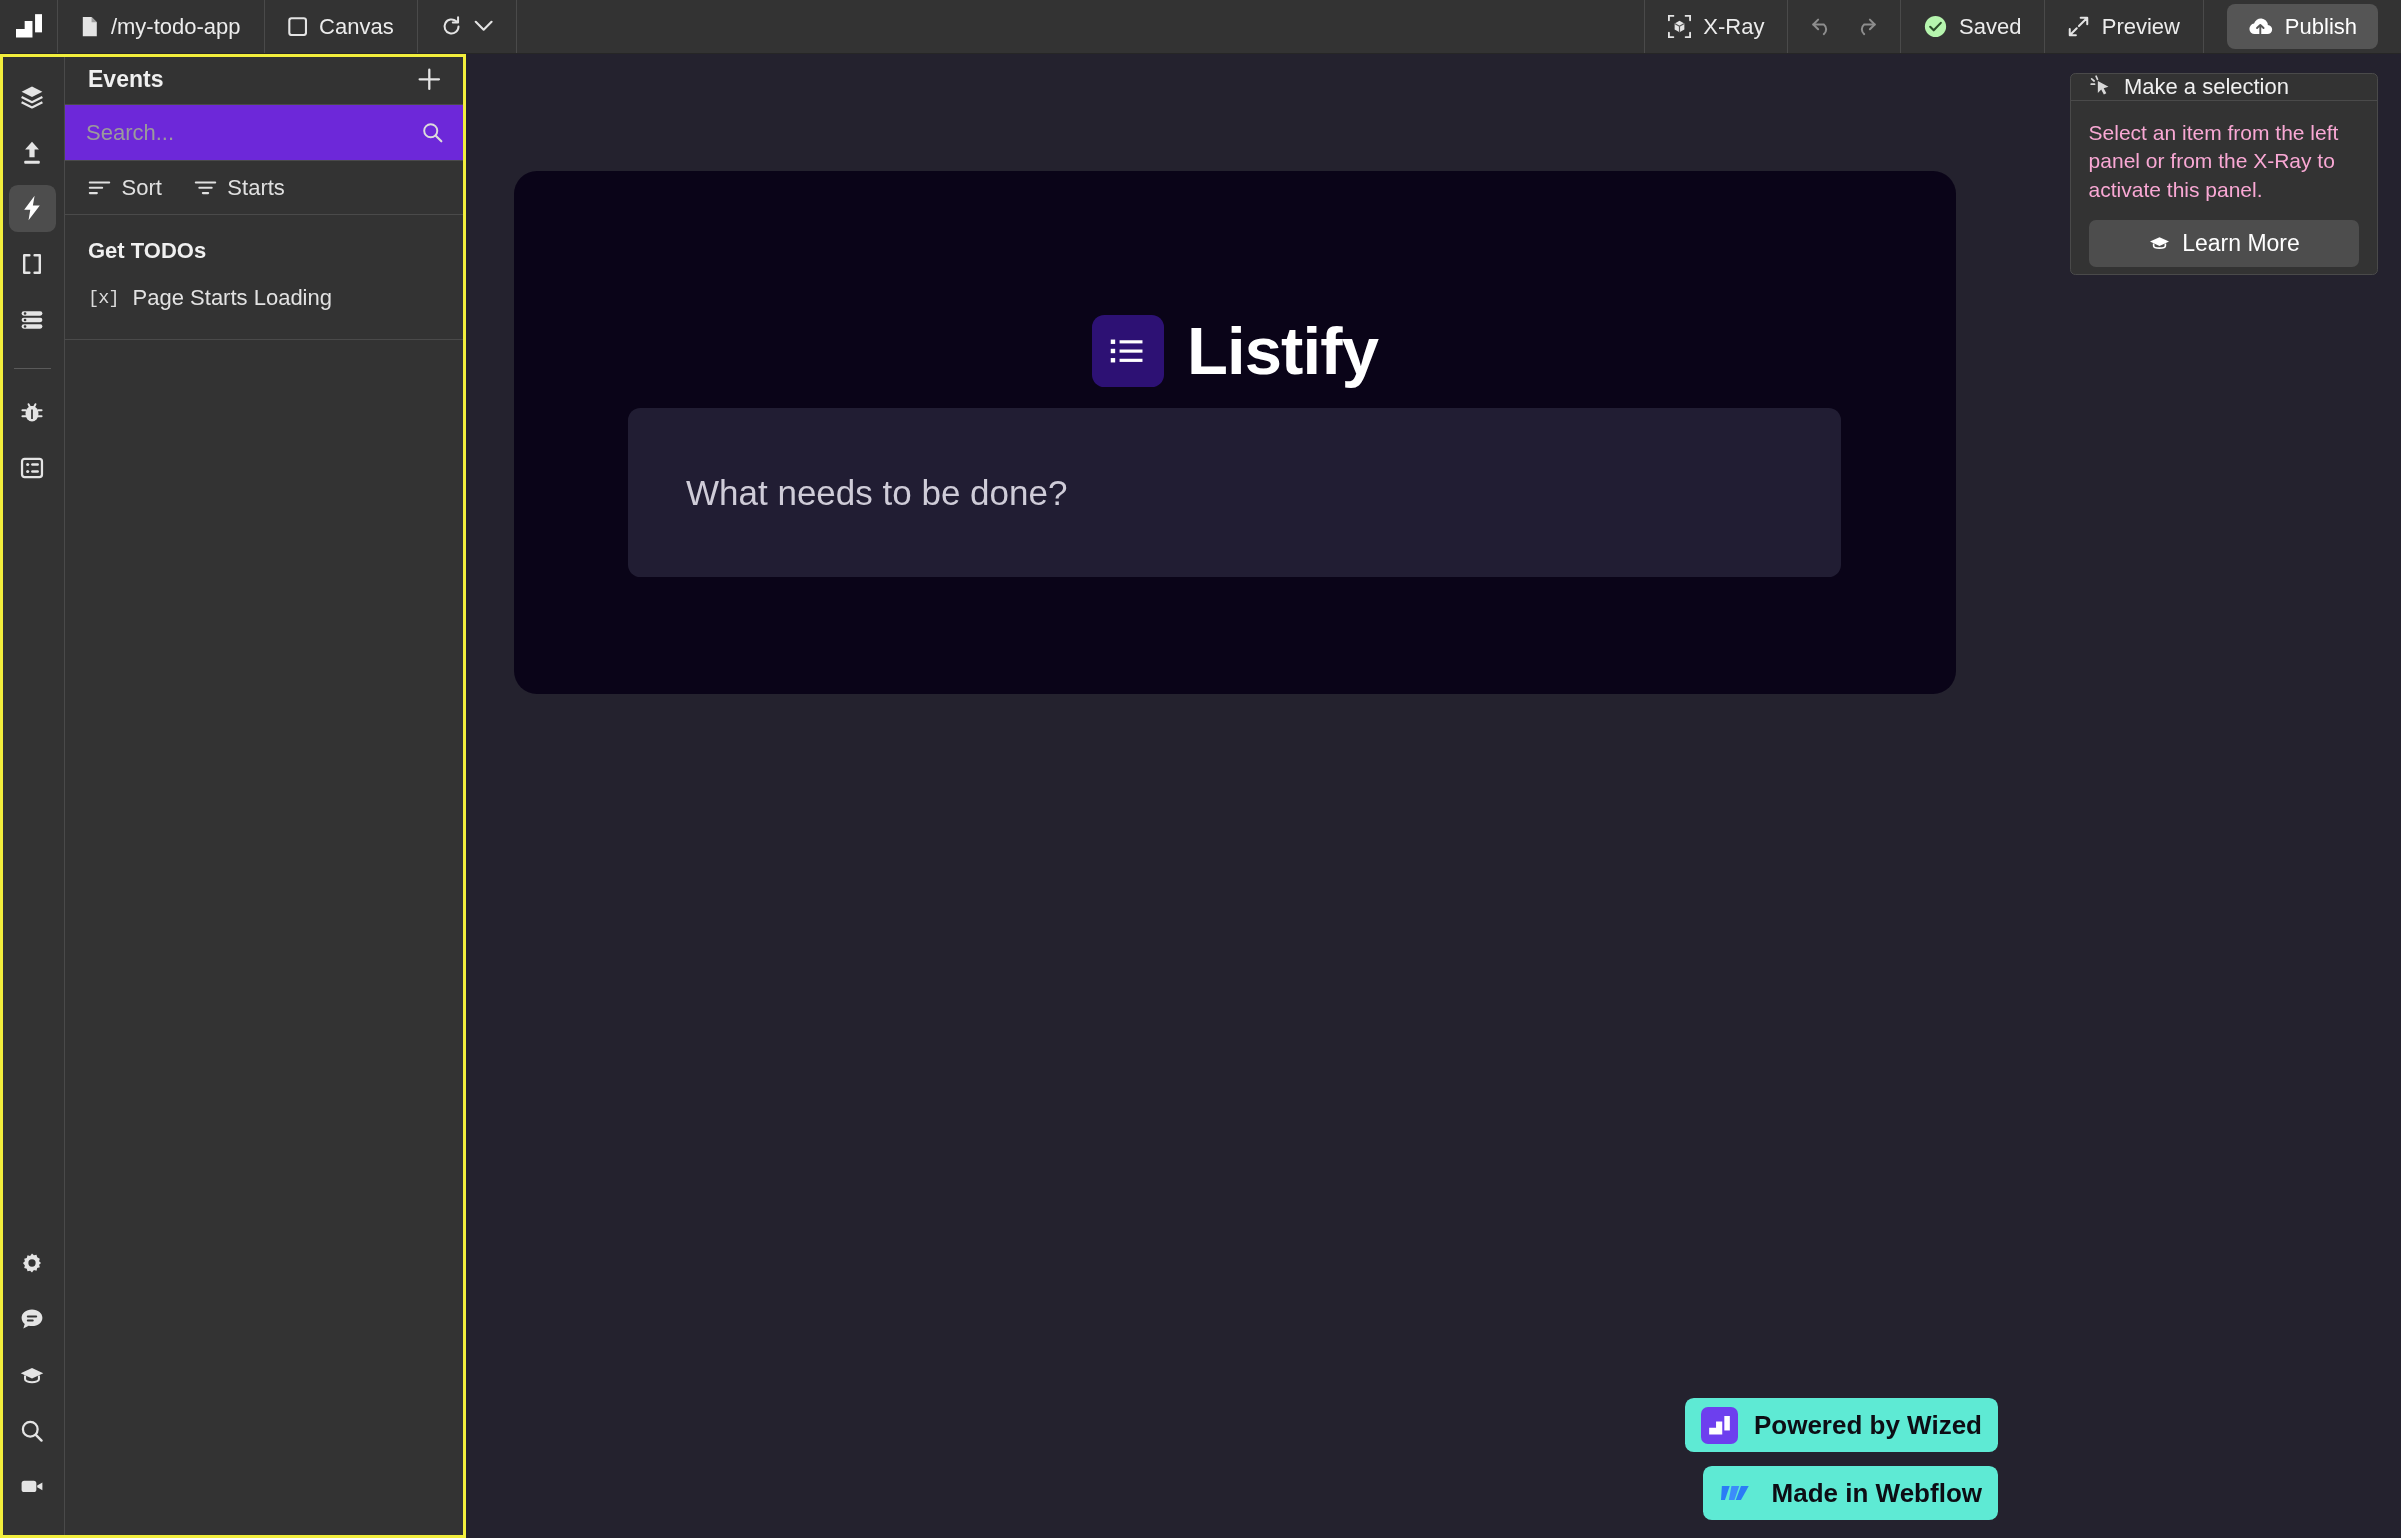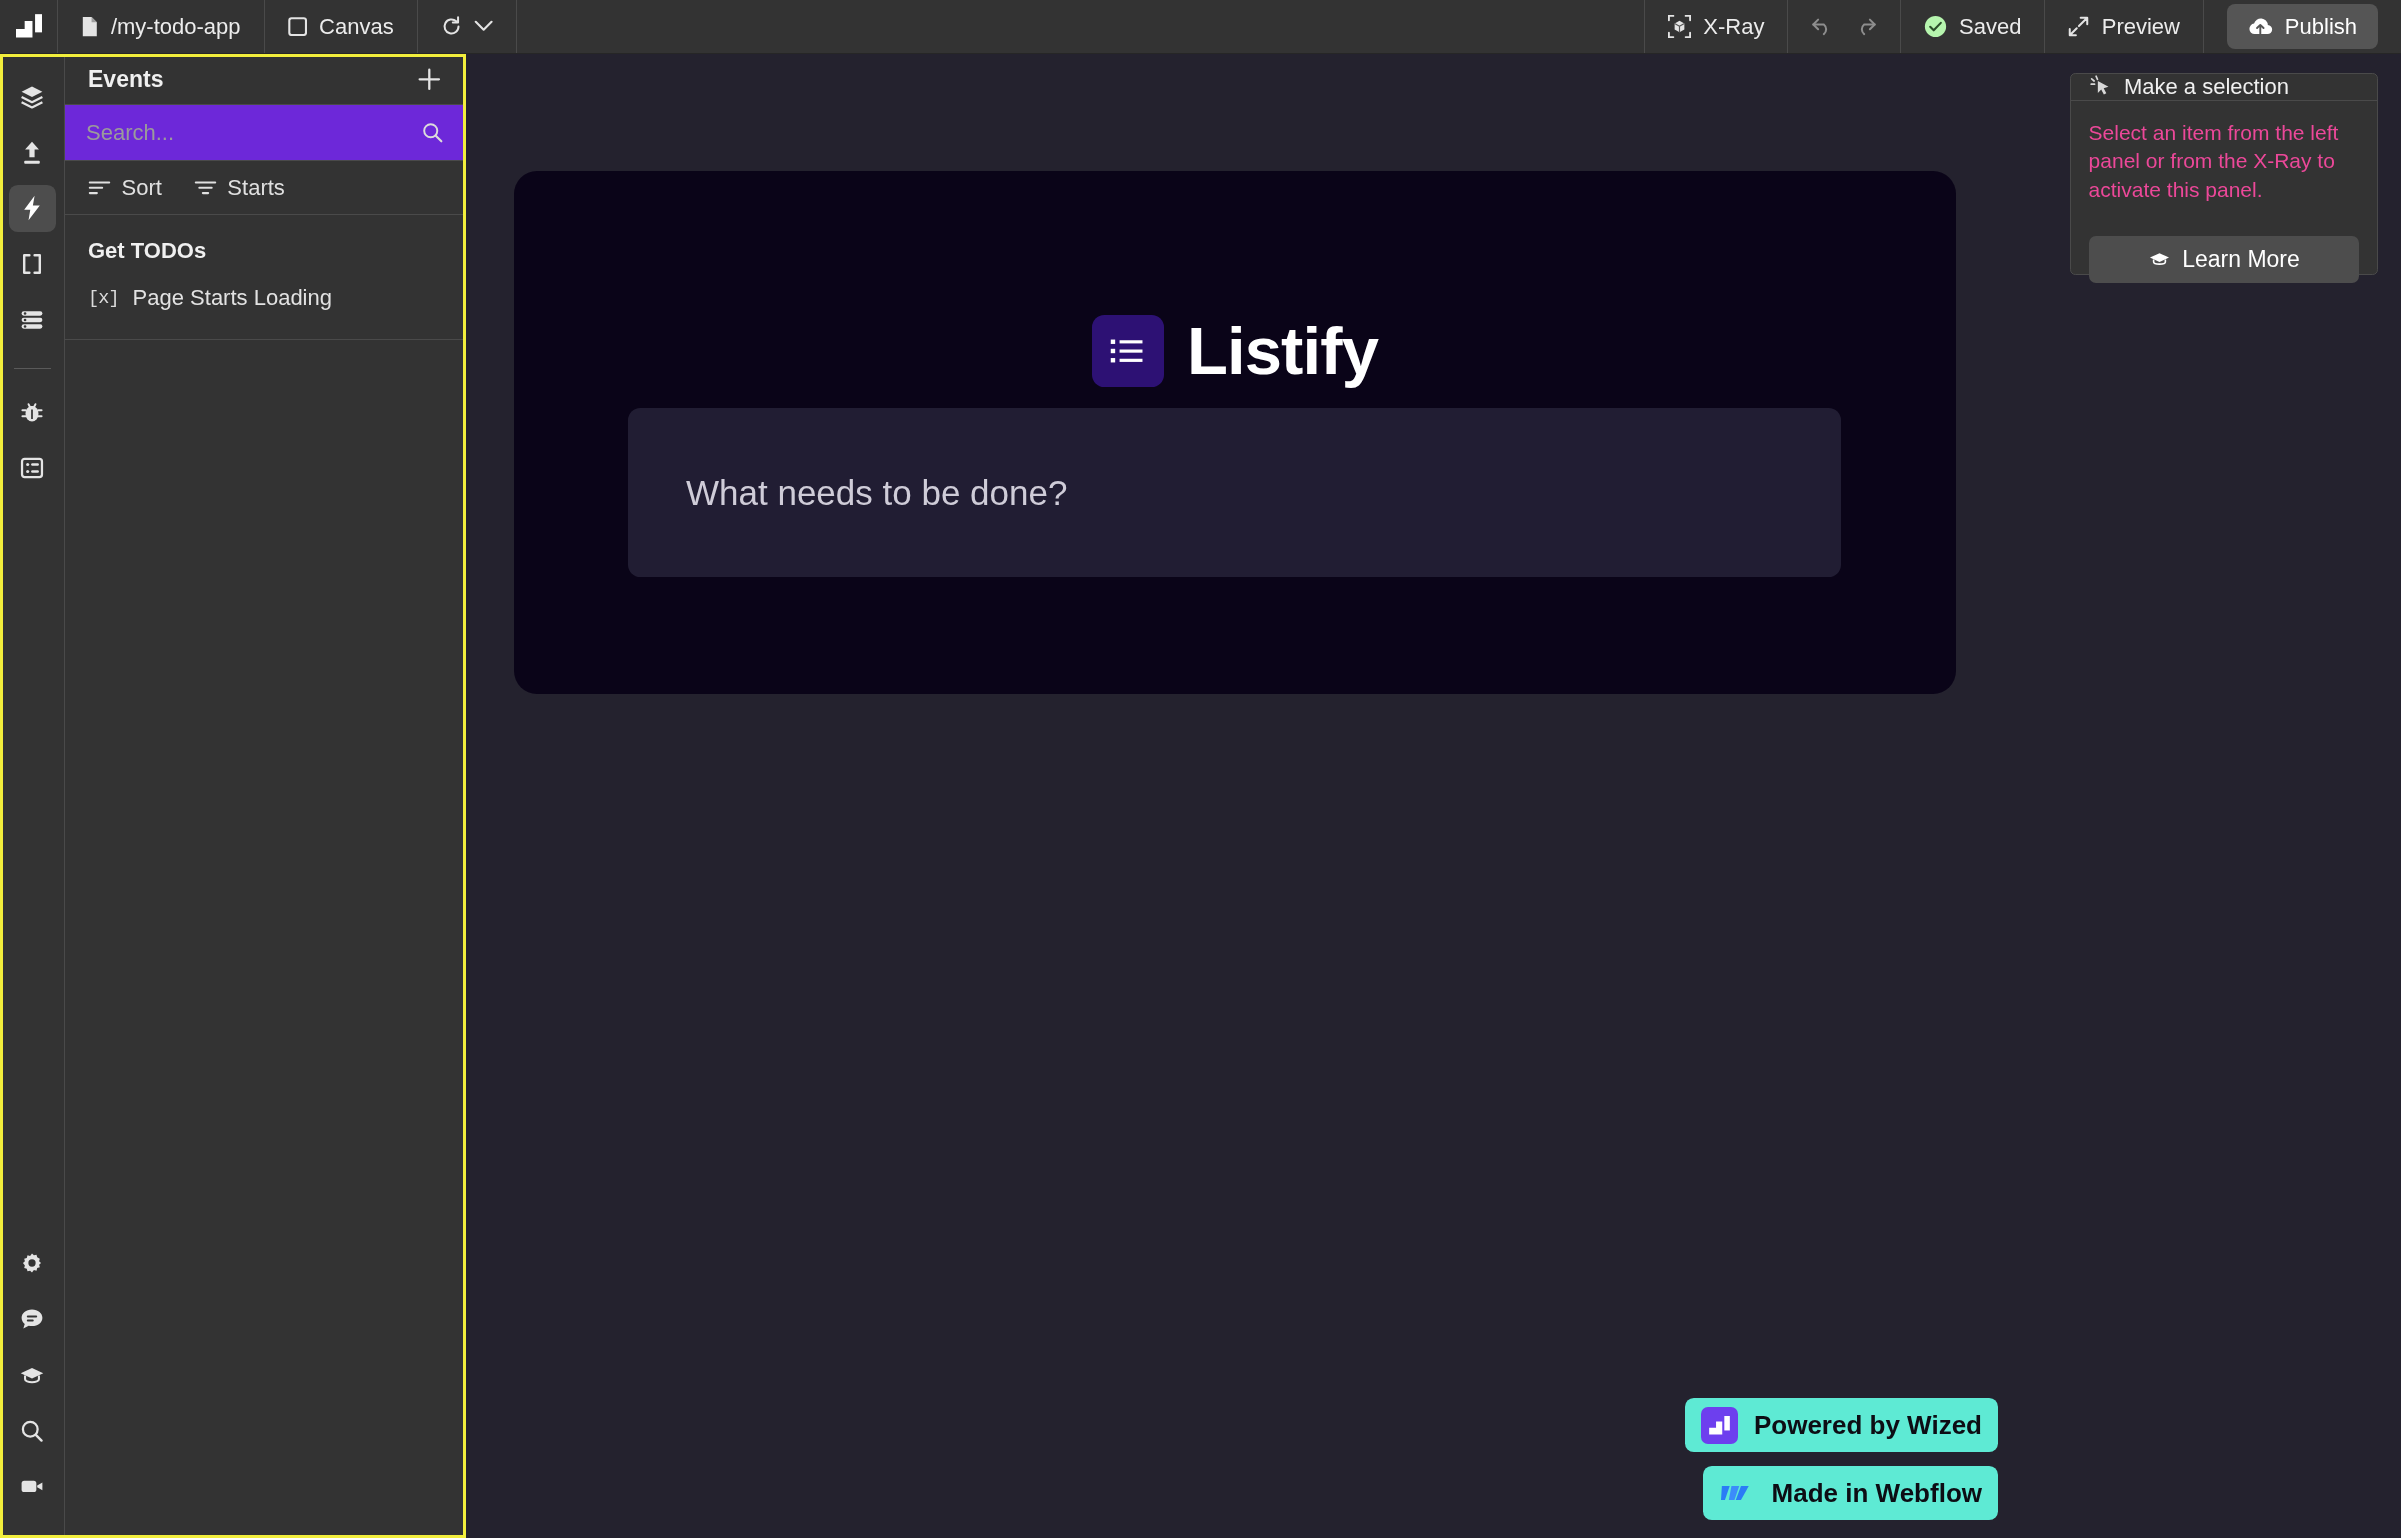--- a/index.html
+++ b/index.html
@@ -147,23 +147,23 @@
     width: 308px; height: 202px; background: #333333;
     border: 0.9px solid #4a4a4a; border-radius: 5.3px;
     display: flex; flex-direction: column; align-self: flex-start;
   }
   .rp-head {
     height: 54px; display: flex; gap: 12.3px;
     padding: 0 17.6px; border-bottom: 0.9px solid #4a4a4a;
     color: #f0f0f0; font-size: 22px;
   }
   .rp-body { padding: 17.6px; }
-  .rp-text { color: #ec4899; font-size: 21px; line-height: 1.35; }
+  .rp-text { color: #f9a8d4; font-size: 21px; line-height: 1.35; }
   .rp-btn {
-    margin-top: 32px; height: 47px; background: #4d4d4d; border-radius: 7px;
+    margin-top: 16px; height: 47px; background: #4d4d4d; border-radius: 7px;
     display: flex; align-items: center; justify-content: center; gap: 11px;
     color: #ffffff; font-size: 23px;
   }
 
   svg { display: block; }
 </style>
 </head>
 <body>
 
 <div class="app">

